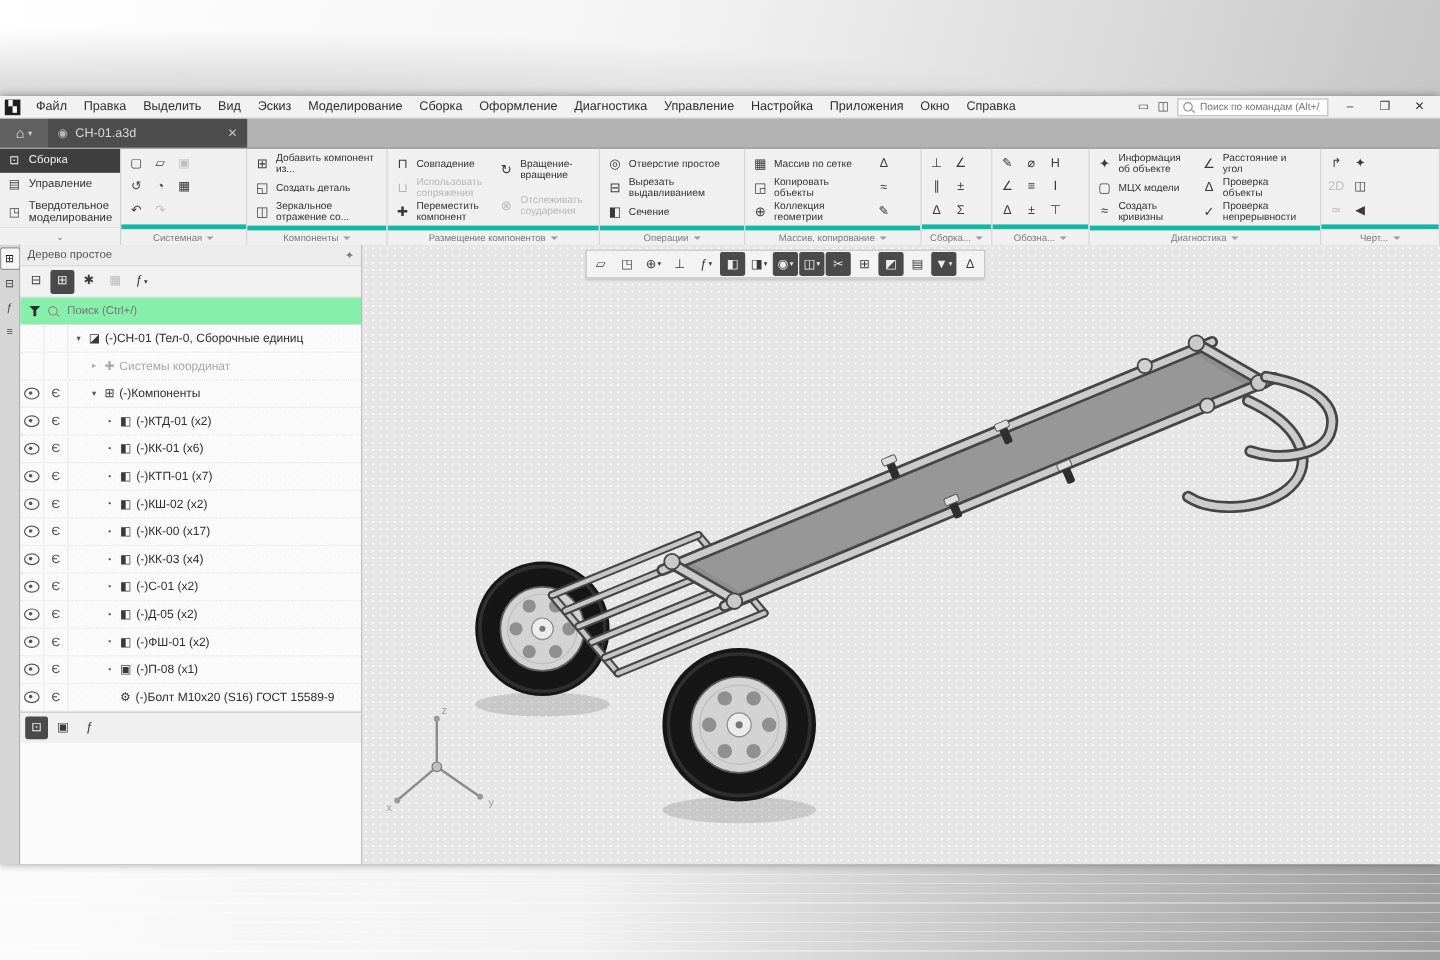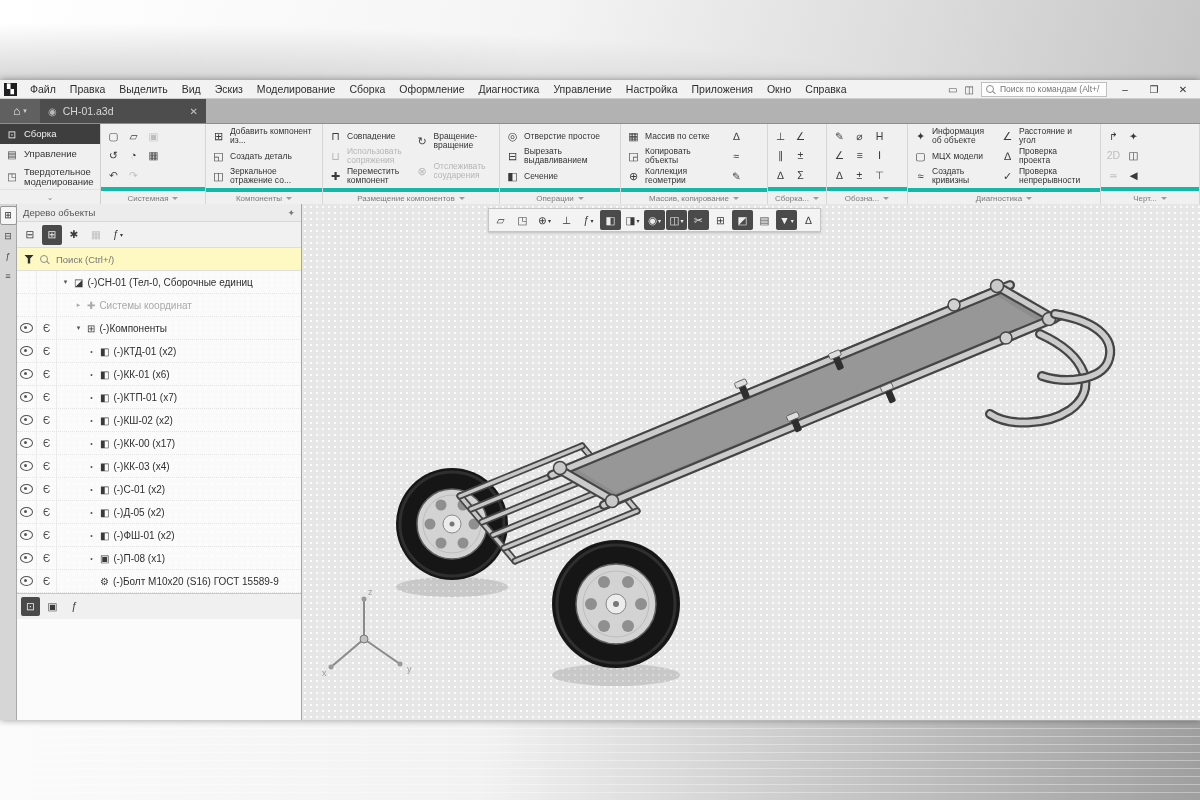--- a/index.html
+++ b/index.html
@@ -62,21 +62,21 @@
   
   .main{position:absolute;top:124px;left:0;right:0;bottom:0;display:flex}
   .leftstrip{width:16px;background:#d6d6d6;border-right:1px solid #a9a9a9;display:flex;flex-direction:column;align-items:center;padding-top:2px;gap:3px;flex:0 0 auto}
   .leftstrip .icb{width:15px;height:17px;font-size:9px;color:#4a4a4a}
   .leftstrip .icb.on{background:#f6f6f6;color:#1e1e1e;border:1px solid #979797}
   .treepanel{width:284px;background:#f6f6f6;border-right:1px solid #a5a5a5;display:flex;flex-direction:column;flex:0 0 auto}
   .tp-header{height:17px;background:#ececec;border-bottom:1px solid #d8d8d8;display:flex;align-items:center;padding:0 6px;font-size:9.5px;color:#555}
   .tp-header .gear{margin-left:auto;color:#7a7a7a;font-size:9px}
   .tp-toolbar{height:25px;display:flex;align-items:center;gap:2px;padding:0 3px;background:#f1f1f1;border-bottom:1px solid #dcdcdc}
   .tp-toolbar .icb{width:20px;height:20px}
-  .tp-search{height:22px;display:flex;align-items:center;gap:6px;padding:0 7px;border-bottom:1px solid #e0e0e0;background:#fef9c3}
+  .tp-search{height:22px;display:flex;align-items:center;gap:6px;padding:0 7px;border-bottom:1px solid #e0e0e0;background:#86efac}
   .funnel{width:10px;height:9px;background:#2e2e2e;clip-path:polygon(0 0,100% 0,62% 45%,62% 100%,38% 100%,38% 45%);flex:0 0 auto}
   .tp-search input{flex:1;border:0;background:transparent;outline:0;font-size:9.5px;color:#777;font-family:inherit}
   #tree-rows{height:322px;overflow:hidden;background:#fafafa;background-image:radial-gradient(rgba(255,255,255,.9) .7px,transparent 1px);background-size:6px 6px}
   .trow{height:22px;display:flex;align-items:center;border-bottom:1px dotted #e4e4e4;font-size:10px;color:#2f2f2f}
   .cell{width:19px;display:flex;align-items:center;justify-content:center;border-right:1px solid #ececec;height:100%;flex:0 0 auto}
   .stc{font-size:10px;color:#4a4a4a}
   .eye{width:11px;height:8px;border:1px solid #555;border-radius:50%;position:relative}
   .eye::after{content:"";position:absolute;left:3px;top:1.5px;width:3px;height:3px;border-radius:50%;background:#555}
   .lblwrap{display:flex;align-items:center;gap:4px;overflow:hidden;white-space:nowrap;flex:1}
   .exp{width:9px;font-size:7px;color:#555;text-align:center;flex:0 0 auto}
@@ -393,21 +393,21 @@
                   <span class="rlab">Создать кривизны</span>
                 </div>
               </div>
               <div class="tcol">
                 <div class="rbtn">
                   <span class="rg-ic">∠</span>
                   <span class="rlab">Расстояние и угол</span>
                 </div>
                 <div class="rbtn">
                   <span class="rg-ic">∆</span>
-                  <span class="rlab">Проверка проекта</span>
+                  <span class="rlab">Проверка объекты</span>
                 </div>
                 <div class="rbtn">
                   <span class="rg-ic">✓</span>
                   <span class="rlab">Проверка непрерывности</span>
                 </div>
               </div>
             </div>
             <div class="rg-label">Диагностика</div>
           </div>
           <div class="rgroup rg-drawing">
@@ -455,21 +455,21 @@
           <div class="icb">
             <span class="g">ƒ</span>
           </div>
           <div class="icb">
             <span class="g">≡</span>
           </div>
         </div>
 
       <div class="treepanel">
         <div class="tp-header">
-          <span>Дерево объекты</span>
+          <span>Дерево простое</span>
           <span class="gear">✦</span>
         </div>
         <div class="tp-toolbar">
             <div class="icb">
               <span class="g">⊟</span>
             </div>
             <div class="icb on">
               <span class="g">⊞</span>
             </div>
             <div class="icb">

